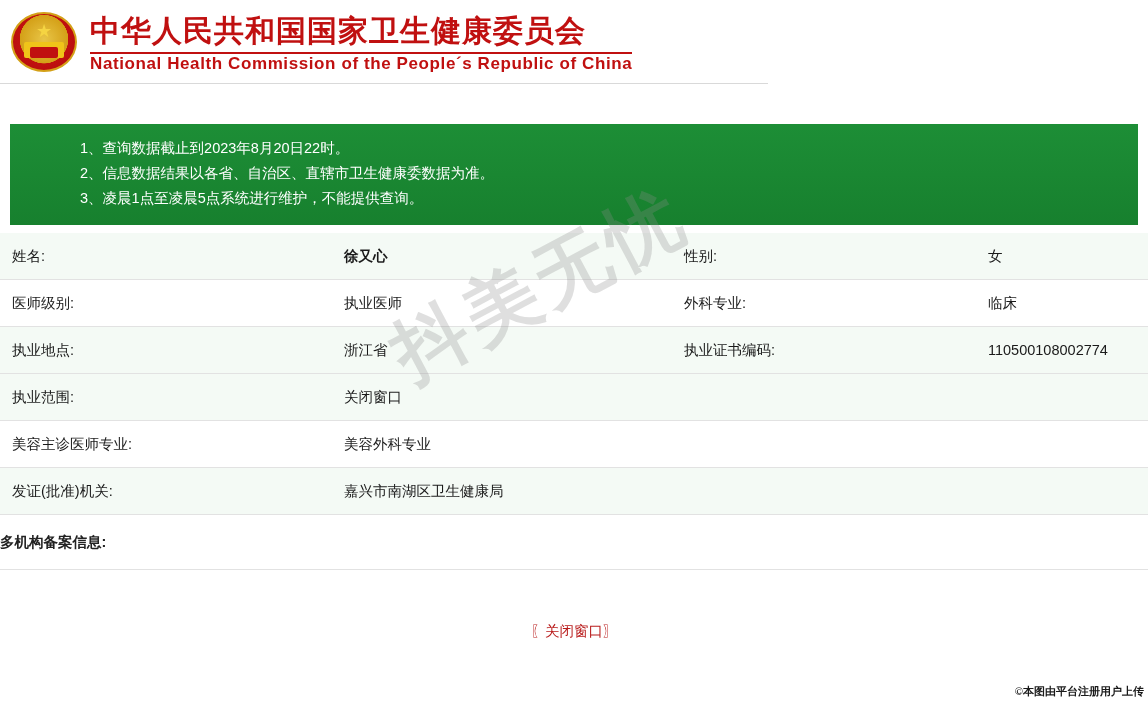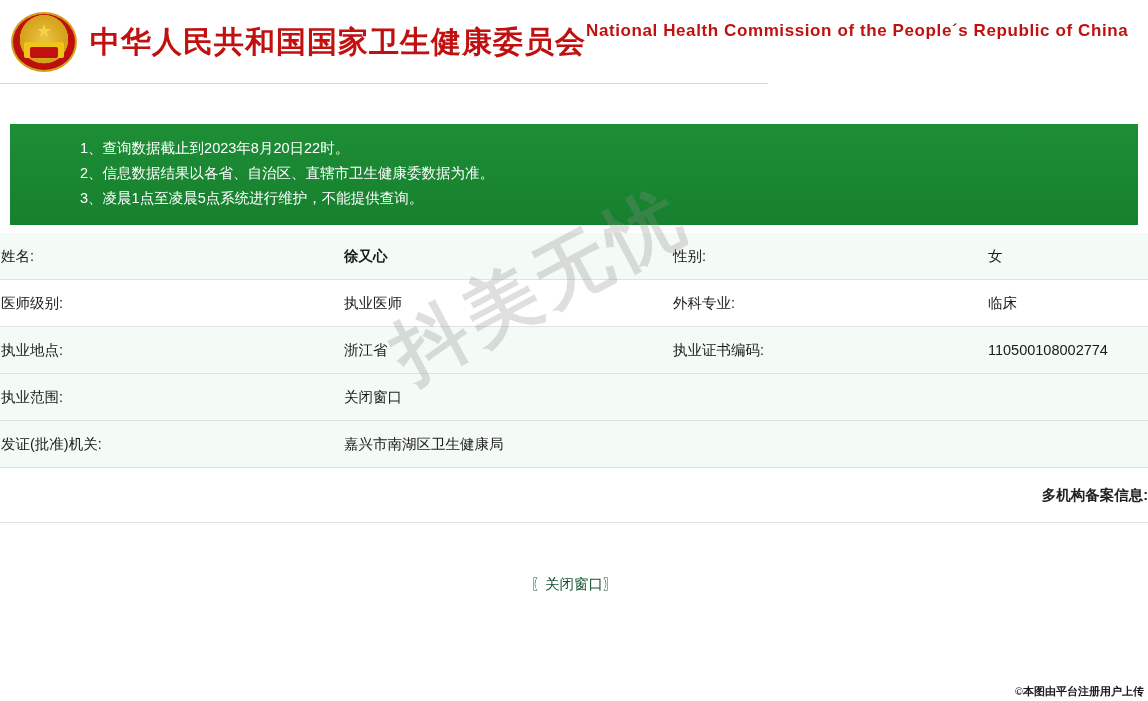--- a/index.html
+++ b/index.html
@@ -61,20 +61,21 @@
   .emblem .gate:before {
     content: "";
     position: absolute;
     left: 6px; top: 5px;
     width: 28px; height: 11px;
     background: #c01010;
     border-radius: 2px;
   }
   .header-text {
     display: flex;
+    flex-direction: column;
     justify-content: center;
   }
   .header-cn {
     color: #c01010;
     font-size: 30px;
     font-weight: bold;
     letter-spacing: 1px;
     line-height: 36px;
     white-space: nowrap;
   }
@@ -128,57 +129,57 @@
   .info-table td {
     border-bottom: 1px solid #e2e2e2;
     height: 46px;
     font-size: 14.5px;
     color: #222222;
     padding: 0;
     vertical-align: middle;
     background: transparent;
   }
   td.lbl {
-    padding-left: 1px;
+    padding-left: 12px;
     color: #1a1a1a;
   }
   td.val {
     padding-left: 8px;
     color: #1a1a1a;
   }
   td.val.bold {
     font-weight: bold;
   }
   .col-lbl1 { width: 336px; }
   .col-val1 { width: 336px; }
   .col-lbl2 { width: 308px; }
   .col-val2 { width: 168px; }
 
   .row-shade td { background: #f4faf5; }
 
   .multi-row td {
     height: 54px;
-    text-align: right;
+    text-align: left;
     font-weight: bold;
     font-size: 14.5px;
     border-bottom: 1px solid #e2e2e2;
   }
   .blank-row td {
     height: 48px;
     border-bottom: none;
   }
 
   
   .close-area {
     text-align: center;
     padding-top: 4px;
   }
   .close-link {
     font-size: 14.5px;
-    color: #14532d;
+    color: #b91c1c;
     text-decoration: none;
     cursor: pointer;
   }
 
   
   .watermark {
     position: absolute;
     left: 380px;
     top: 236px;
     font-size: 74px;
@@ -252,20 +253,24 @@
       <tr class="row-shade">
         <td class="lbl">执业地点:</td>
         <td class="val">浙江省</td>
         <td class="lbl">执业证书编码:</td>
         <td class="val">110500108002774</td>
       </tr>
       <tr class="row-shade">
         <td class="lbl">执业范围:</td>
         <td class="val" colspan="3">关闭窗口</td>
       </tr>
+      <tr>
+        <td class="lbl">美容主诊医师专业:</td>
+        <td class="val" colspan="3">美容外科专业</td>
+      </tr>
       <tr class="row-shade">
         <td class="lbl">发证(批准)机关:</td>
         <td class="val" colspan="3">嘉兴市南湖区卫生健康局</td>
       </tr>
       <tr class="multi-row">
         <td colspan="4">多机构备案信息:</td>
       </tr>
       <tr class="blank-row">
         <td colspan="4"></td>
       </tr>

